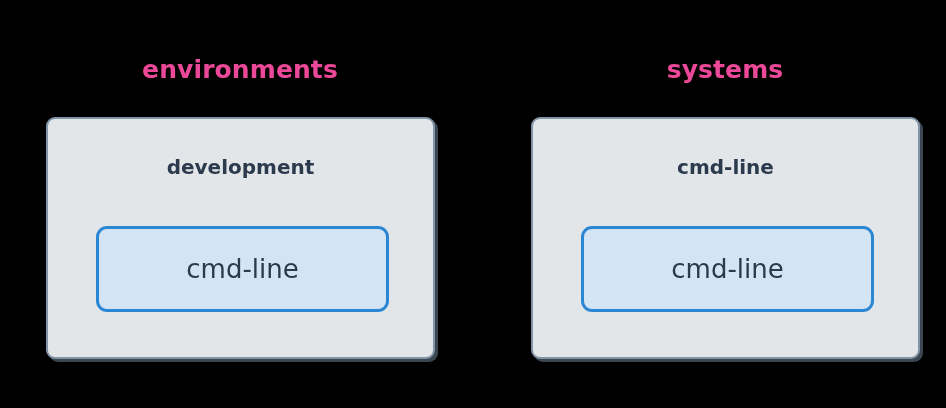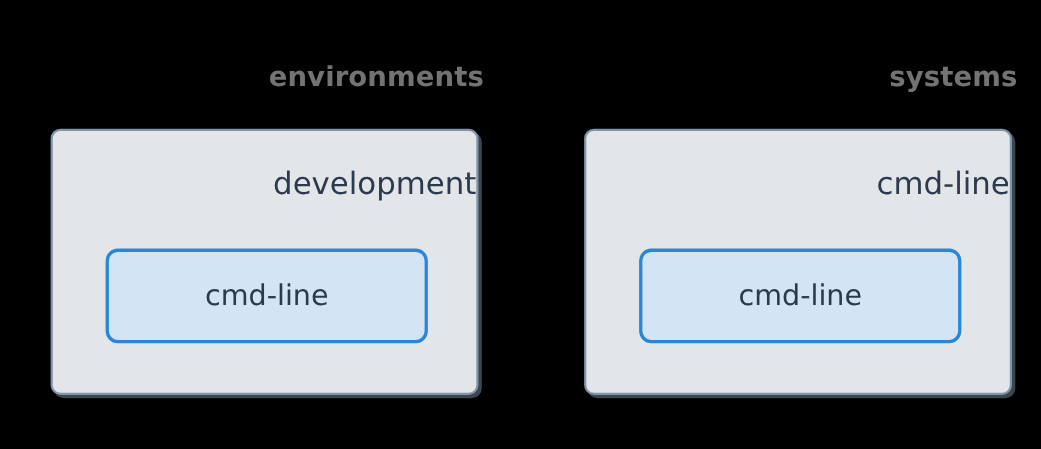--- a/index.html
+++ b/index.html
@@ -28,25 +28,25 @@
     height: 408px;
   }
   .group.left  { left: 40px; }
   .group.right { left: 525px; }
 
   .group-title {
     position: absolute;
     top: 55px;
     left: 0;
     width: 400px;
-    text-align: right;
+    text-align: center;
     font-size: 25px;
     font-weight: 600;
     letter-spacing: 0.1px;
-    color: #737373;
+    color: #ec4899;
     line-height: 30px;
     white-space: nowrap;
   }
 
   
   .outer-box {
     position: absolute;
     top: 117px;
     left: 6px;
     width: 389px;
@@ -56,23 +56,23 @@
     border: 2px solid #8194a8;
     border-radius: 9px;
     box-shadow: 3px 3px 0 0 rgba(110, 128, 148, 0.55);
   }
 
   .outer-label {
     position: absolute;
     top: 32px;
     left: 0;
     width: 100%;
-    text-align: right;
-    font-size: 28px;
-    font-weight: 400;
+    text-align: center;
+    font-size: 20px;
+    font-weight: 700;
     color: #2b3a4d;
     line-height: 32px;
     white-space: nowrap;
   }
 
   
   .inner-box {
     position: absolute;
     top: 107px;
     left: 48px;

